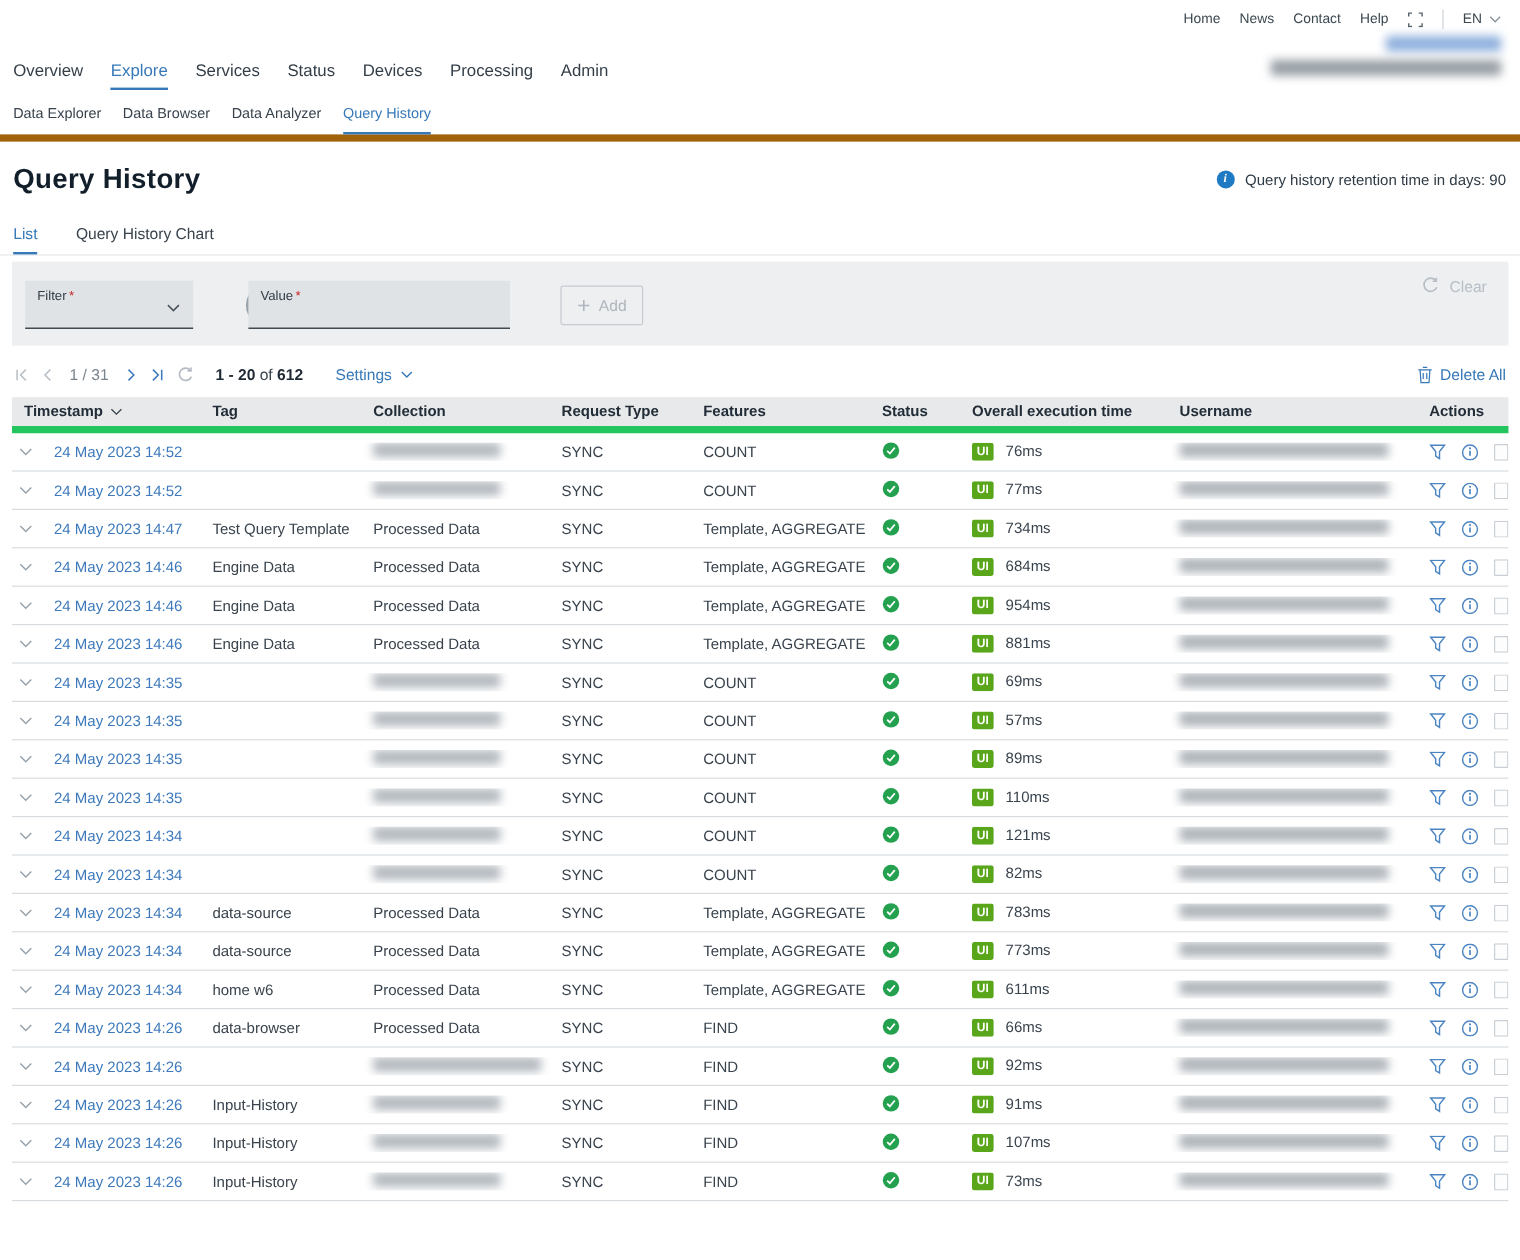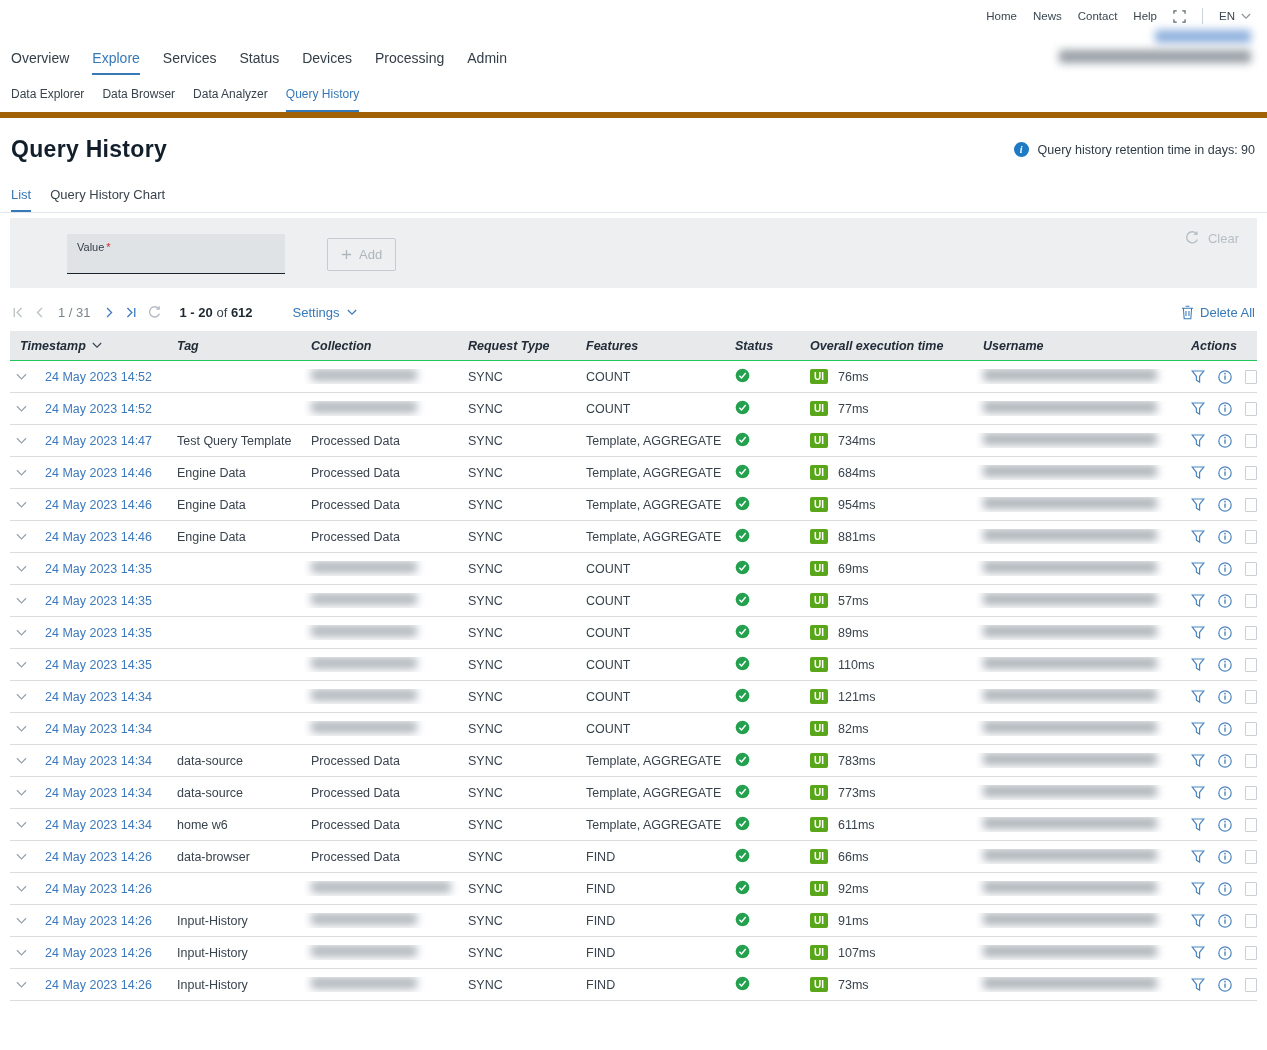--- a/index.html
+++ b/index.html
@@ -35,21 +35,21 @@
   .subnav a { color:#39434d; text-decoration:none; padding-bottom:9px; cursor:pointer; }
   .subnav a.active { color:#3678b8; border-bottom:2px solid #3678b8; }
 
   
   .titlebar { display:flex; justify-content:space-between; align-items:center; padding:18px 12px 0 11px; }
   .titlebar h1 { font-size:23px; font-weight:bold; color:#121f2b; letter-spacing:.3px; }
   .retention { display:flex; align-items:center; gap:9px; font-size:12.5px; color:#2e3a44; }
   .info-filled { width:15px; height:15px; border-radius:50%; background:#1f7ac4; color:#fff; font-size:10px; font-weight:bold; display:inline-flex; align-items:center; justify-content:center; font-family:"Liberation Serif", serif; font-style:italic; }
 
   
-  .tabs { display:flex; gap:19px; font-size:13px; padding:24px 0 0 11px; border-bottom:1px solid #e3e6e9; }
+  .tabs { display:flex; gap:32px; font-size:13px; padding:24px 0 0 11px; border-bottom:1px solid #e3e6e9; }
   .tabs span { padding-bottom:8px; color:#39434d; cursor:pointer; }
   .tabs span.active { color:#3678b8; border-bottom:2px solid #3678b8; }
 
   
   .filter-panel { background:#edeff1; margin:5px 10px 0 10px; padding:9px 16px 14px 11px; position:relative; }
   .fp-label { font-size:11px; font-weight:bold; color:#1d2833; }
   .fp-row { display:flex; align-items:center; margin-top:7px; }
   .field { position:relative; height:40px; background:#e0e3e6; border-bottom:1.5px solid #1a232c; }
   .field .flabel { position:absolute; top:7px; left:10px; font-size:11px; color:#333e48; }
   .req { color:#cc2b2b; margin-left:2px; }
@@ -64,28 +64,28 @@
   .pagerbar { display:flex; align-items:center; padding:0 12px 0 11px; height:30px; margin-top:9px; }
   .pagerbar.bottom { margin-top:4px; }
   .pager { display:flex; align-items:center; gap:9px; font-size:13px; }
   .pg-btn { display:inline-flex; align-items:center; cursor:pointer; color:#3d79bb; }
   .pg-btn.disabled { color:#b9c0c7; cursor:default; }
   .pg-btn.muted { color:#b4bbc2; }
   .pg-num { color:#7a848d; margin:0 3px; }
   .pg-range { color:#1d2833; margin-left:9px; }
   .pg-range b { font-weight:bold; }
   .pg-range .of { font-weight:normal; color:#39434d; }
-  .settings { display:inline-flex; align-items:center; gap:7px; color:#3678b8; margin-left:31px; cursor:pointer; }
+  .settings { display:inline-flex; align-items:center; gap:7px; color:#3678b8; margin-left:18px; cursor:pointer; }
   .spacer { flex:1; }
   .delete-all { display:inline-flex; align-items:center; gap:6px; color:#3678b8; font-size:13px; cursor:pointer; }
 
   
   .table { margin:4px 10px 0 10px; }
   .thead, .trow { display:grid; grid-template-columns:28px 132px 134px 157px 118px 149px 75px 173px 208px 1fr; align-items:center; }
-  .thead { background:#e7e9eb; height:30px; border-bottom:1px solid #22c55e; font-weight:bold; font-size:12.5px; color:#222d38;font-style:italic; }
+  .thead { background:#e7e9eb; height:30px; border-bottom:6px solid #22c55e; font-weight:bold; font-size:12.5px; color:#222d38; }
   .thead .th { padding-left:7px; display:flex; align-items:center; gap:6px; }
   .thead .th-ts { grid-column:1 / 3; padding-left:10px; }
   .thead .th-ts svg { color:#39434d; }
   .trow { height:32px; border-bottom:1px solid #d8dcdf; font-size:12.5px; color:#39434d; }
   .cell { padding-left:7px; white-space:nowrap; overflow:hidden; }
   .c-exp { padding-left:6px; }
   .exp-icon { color:#97a1aa; display:inline-flex; cursor:pointer; }
   .c-ts { color:#3d79bb; cursor:pointer; }
   .badge { display:inline-block; color:#fff; font-size:10px; font-weight:bold; line-height:13px; padding:1px 4px; border-radius:2px; margin-right:10px; vertical-align:1px; }
   .okicon { display:inline-flex; }
@@ -149,20 +149,28 @@
     </div>
   </div>
 
   <div class="tabs">
     <span class="active">List</span>
     <span>Query History Chart</span>
   </div>
 
   <section class="filter-panel">
     <div class="fp-row">
+      <div class="field filter-field">
+        <span class="flabel"><span>Filter</span><span class="req">*</span></span>
+        <span class="chev">
+          <svg width="11" height="8" viewBox="0 0 12 8">
+              <path d="M1 1l5 5 5-5" fill="none" stroke="currentColor" stroke-width="1.4"></path>
+            </svg>
+        </span>
+      </div>
       <div class="op-circle">
           <span>=</span>
         </div>
       <div class="field value-field">
         <span class="flabel"><span>Value</span><span class="req">*</span></span>
       </div>
       <button class="add-btn">
         <svg width="11" height="11" viewBox="0 0 12 12">
             <path d="M6 1v10M1 6h10" stroke="currentColor" stroke-width="1.4"></path>
           </svg>

